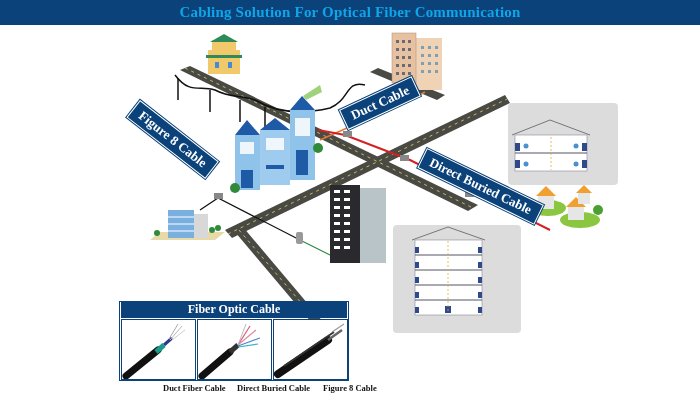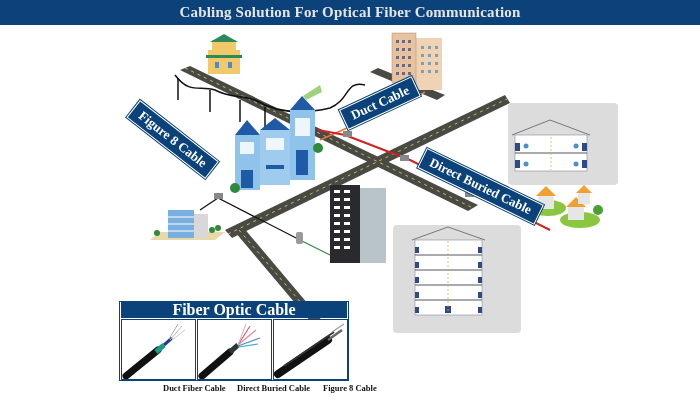--- a/index.html
+++ b/index.html
@@ -1,24 +1,24 @@
 <!DOCTYPE html>
 <html><head>
 <meta charset="utf-8">
 <style>
   html, body { margin:0; padding:0; background:#ffffff; }
   body { width:700px; height:400px; position:relative; overflow:hidden; font-family:"Liberation Serif", serif; }
-  .header { position:absolute; left:0; top:0; width:700px; height:25px; background:#0b4279; color:#e5e5e5; text-align:center; font-weight:bold; font-size:15px; line-height:25px; letter-spacing:0.2px; }
+  .header { position:absolute; left:0; top:0; width:700px; height:25px; background:#0b4279; color:#0ea5e9; text-align:center; font-weight:bold; font-size:15px; line-height:25px; letter-spacing:0.2px; }
   svg.scene { position:absolute; left:0; top:25px; }
   .label { position:absolute; background:#0b4279; color:#fff; font-weight:bold; font-family:"Liberation Serif", serif; white-space:nowrap; padding:2px 8px; border:1px solid #fff; box-shadow:0 0 0 1px #0b4279; transform-origin:left top; }
   .lbl-fig8 { left:140px; top:100px; font-size:13px; transform:rotate(38deg); }
   .lbl-duct { left:339px; top:110px; font-size:13px; transform:rotate(-25deg); }
   .lbl-direct { left:427px; top:148px; font-size:13px; transform:rotate(26deg); }
   .panel { position:absolute; left:119px; top:301px; width:230px; height:82px; }
-  .panel-title { position:absolute; left:2px; top:0; width:226px; height:17px; background:#0b4279; color:#fff; font-weight:bold; font-size:16px; text-align:center; line-height:17px; }
+  .panel-title { position:absolute; left:2px; top:0; width:226px; height:17px; background:#0b4279; color:#fff; font-weight:bold; font-size:12px; text-align:center; line-height:17px; }
   .panel-frame { position:absolute; left:0; top:0; width:228px; height:78px; border:1px solid #0b4279; }
   .thumb { position:absolute; top:18px; width:73px; height:59px; background:#fff; border:1px solid #0b4279; overflow:hidden; }
   .thumb svg { position:absolute; left:0; top:0; }
   .captions { position:absolute; left:119px; top:383px; width:240px; font-size:8.5px; font-weight:bold; color:#111; }
   .captions span { position:absolute; white-space:nowrap;padding-left:40px; }
 </style>
 </head>
 <body>
 
 <div class="header">

